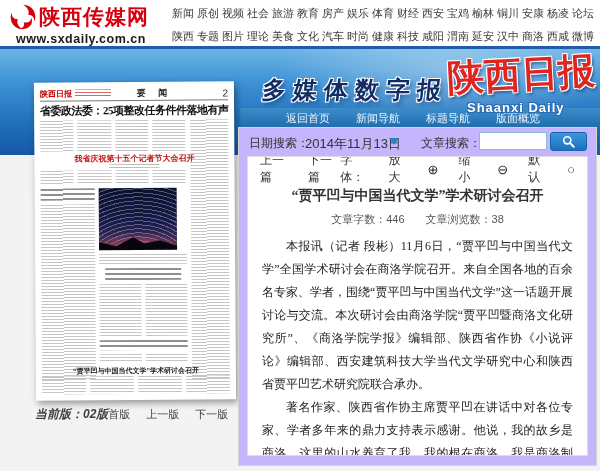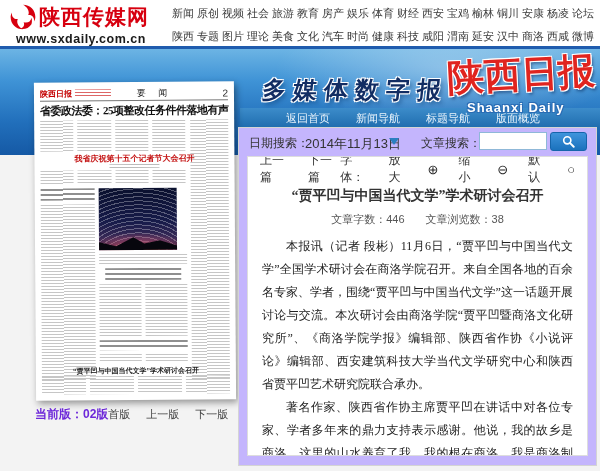--- a/index.html
+++ b/index.html
@@ -39,21 +39,21 @@
   .blue-toolbar .tb-item { color:#eaf4fc; font-size:11px; margin-left:14px; margin-right:12px; cursor:pointer; white-space:nowrap; }
 
   
   .thumb { position:absolute; left:35px; top:82px; width:200px; height:318px; background:#fff;
            box-shadow:2px 3px 7px rgba(0,0,0,.4); transform:rotate(-.4deg); cursor:pointer; }
   .tn-head { position:absolute; left:6px; top:4px; width:188px; height:15px; border-bottom:1px solid #777;
              display:flex; align-items:center; }
   .tn-mast { font-size:8px; font-weight:bold; color:#c40000; white-space:nowrap; }
   .tn-mast-info { width:36px; height:8px; margin-left:3px;
                   background:repeating-linear-gradient(180deg,#d66 0 1px,transparent 1px 3px); }
-  .tn-section { flex:1; text-align:center; font-size:9px; font-weight:normal; color:#222; letter-spacing:5px; }
+  .tn-section { flex:1; text-align:center; font-size:9px; font-weight:bold; color:#222; letter-spacing:5px; }
   .tn-pageno { font-size:10px; color:#333; width:30px; text-align:right; }
   .tn-headline { position:absolute; left:6px; top:21px; width:188px; font-size:11px; font-weight:bold;
                  color:#101010; letter-spacing:-.5px; white-space:nowrap; font-family:"Liberation Serif",serif; }
   .cols { position:absolute; display:flex; gap:4px; }
   .col { flex:1; background:repeating-linear-gradient(180deg,#c6c6c6 0 1px,transparent 1px 3px); }
   .hstripe { background:repeating-linear-gradient(180deg,#8f8f8f 0 2px,transparent 2px 5px); }
   .tn-sub { position:absolute; left:6px; top:71px; width:188px; text-align:center; font-size:8px;
             font-weight:bold; color:#c41212; white-space:nowrap; }
   .tn-subline { position:absolute; left:75px; top:82px; width:50px; height:4px;
                 background:repeating-linear-gradient(180deg,#bbb 0 1px,transparent 1px 3px); }
@@ -62,21 +62,21 @@
                 radial-gradient(ellipse 130% 70% at 50% 115%, rgba(255,150,70,.95), rgba(200,80,110,.55) 40%, transparent 62%),
                 repeating-radial-gradient(circle at 50% 170%, rgba(255,255,255,.30) 0 1px, transparent 1px 4px),
                 linear-gradient(180deg,#0a102e,#171b4a 55%,#3a2a57 82%,#201629); }
   .tn-photo::after { content:""; position:absolute; left:0; bottom:0; width:100%; height:34%; background:#07060d;
                      clip-path:polygon(0 100%,0 62%,22% 82%,44% 40%,58% 70%,78% 55%,100% 80%,100% 100%); }
   .tn-bottom-head { position:absolute; left:30px; top:284px; width:140px; text-align:center; font-size:7px;
                     font-weight:bold; color:#222; white-space:nowrap; }
 
   
   .current-bar { position:absolute; left:35px; top:406px; width:200px; display:flex; align-items:center; }
-  .current-label { font-size:12px; font-weight:bold; color:#6d28d9; white-space:nowrap; }
+  .current-label { font-size:12px; font-weight:bold; color:#404040; white-space:nowrap;font-style:italic; }
   .page-links { margin-left:auto; display:flex; gap:16px; }
   .page-link { font-size:11px; color:#3c3c3c; cursor:pointer; white-space:nowrap; }
 
   
   .panel { position:absolute; left:238px; top:127px; width:359px; height:339px; background:#c4b5fd; border:1px solid #d4d4d4; }
   .search-row { position:relative; height:27px; }
   .s-label { position:absolute; top:7px; font-size:12px; color:#333; white-space:nowrap; }
   .date-label { left:10px; }
   .date-value { position:absolute; left:66px; top:7px; font-size:13px; color:#333; cursor:pointer; white-space:nowrap; }
   .date-arrow { position:absolute; left:150px; top:10px; width:0; height:0; cursor:pointer;

